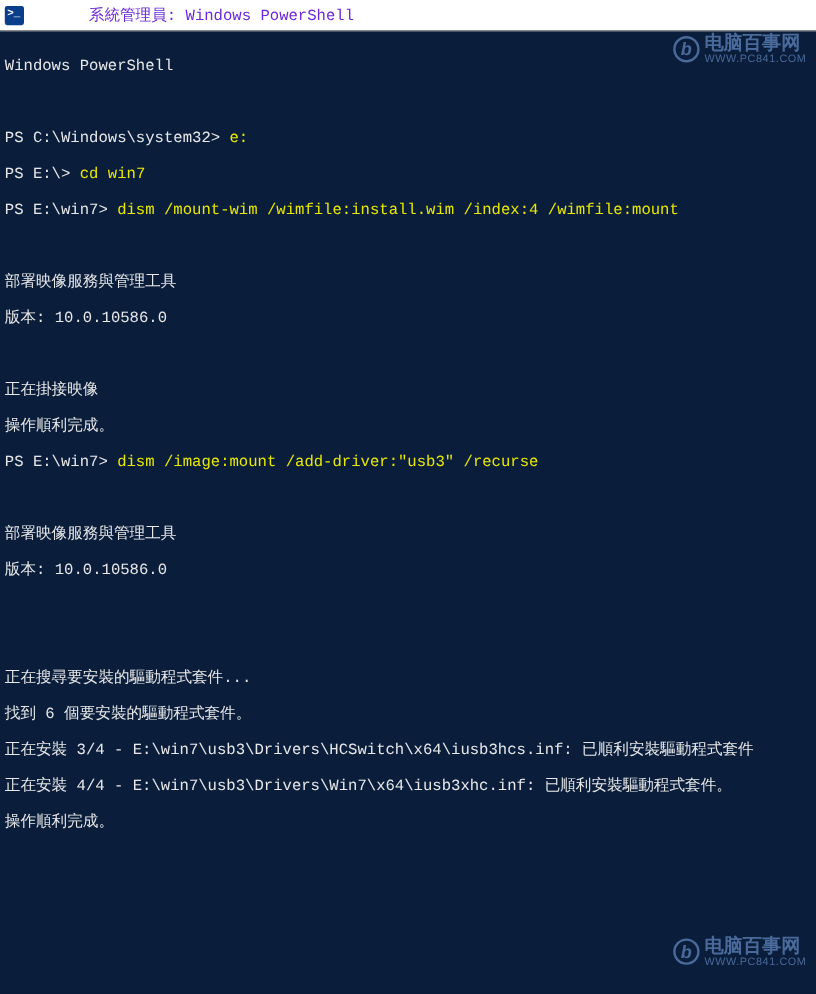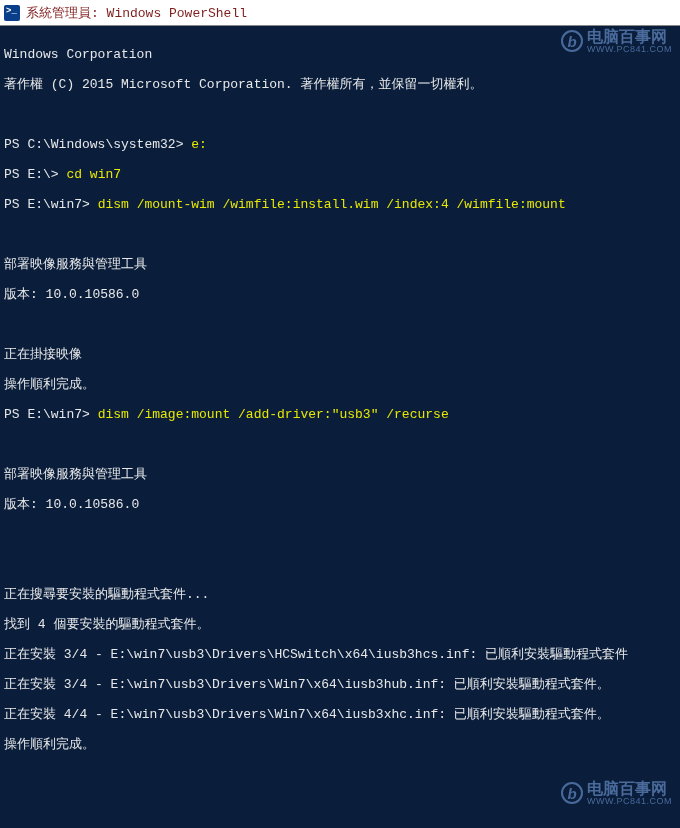--- a/index.html
+++ b/index.html
@@ -32,22 +32,23 @@
     .titlebar-icon::after {
       content: ">_";
       color: #fff;
       font-size: 9px;
       position: absolute;
       top: 1px;
       left: 2px;
       font-weight: bold;
     }
     .titlebar-text {
-      color: #7f1d1d;
+      color: #6d28d9;
       font-size: 13px;
+      margin-left: 48px;
     }
     .terminal {
       padding: 6px 4px;
       line-height: 15px;
       white-space: pre;
       font-family: "NSimSun", "Consolas", "Courier New", monospace;
     }
     .line { white-space: pre; min-height: 15px; }
     .yellow { color: #e8e800; }
     .white { color: #e8e8e8; margin-top: 24px; }
@@ -81,42 +82,40 @@
   </style>
 </head>
 <body>
 
 <div class="titlebar">
   <div class="titlebar-icon"></div>
   <span class="titlebar-text">系統管理員: Windows PowerShell</span>
 </div>
 
 <div class="terminal">
-<div class="line">Windows Corporation</div>
-<div class="line">著作權 (C) 2015 Microsoft Corporation. 著作權所有，並保留一切權利。</div>
+<div class="line">Windows PowerShell</div>
 <div class="line"> </div>
 <div class="line"><span class="white">PS C:\Windows\system32&gt; </span><span class="yellow">e:</span></div>
 <div class="line"><span class="white">PS E:\&gt; </span><span class="yellow">cd win7</span></div>
 <div class="line"><span class="white">PS E:\win7&gt; </span><span class="yellow">dism /mount-wim /wimfile:install.wim /index:4 /wimfile:mount</span></div>
 <div class="line"> </div>
 <div class="line">部署映像服務與管理工具</div>
 <div class="line">版本: 10.0.10586.0</div>
 <div class="line"> </div>
 <div class="line">正在掛接映像</div>
 <div class="line">操作順利完成。</div>
 <div class="line"><span class="white">PS E:\win7&gt; </span><span class="yellow">dism /image:mount /add-driver:"usb3" /recurse</span></div>
 <div class="line"> </div>
 <div class="line">部署映像服務與管理工具</div>
 <div class="line">版本: 10.0.10586.0</div>
 <div class="line"> </div>
 <div class="line"> </div>
 <div class="line">正在搜尋要安裝的驅動程式套件...</div>
-<div class="line">找到 4 個要安裝的驅動程式套件。</div>
+<div class="line">找到 6 個要安裝的驅動程式套件。</div>
 <div class="line">正在安裝 3/4 - E:\win7\usb3\Drivers\HCSwitch\x64\iusb3hcs.inf: 已順利安裝驅動程式套件</div>
-<div class="line">正在安裝 3/4 - E:\win7\usb3\Drivers\Win7\x64\iusb3hub.inf: 已順利安裝驅動程式套件。</div>
 <div class="line">正在安裝 4/4 - E:\win7\usb3\Drivers\Win7\x64\iusb3xhc.inf: 已順利安裝驅動程式套件。</div>
 <div class="line">操作順利完成。</div>
 
 
 
 
 
 
 
 

